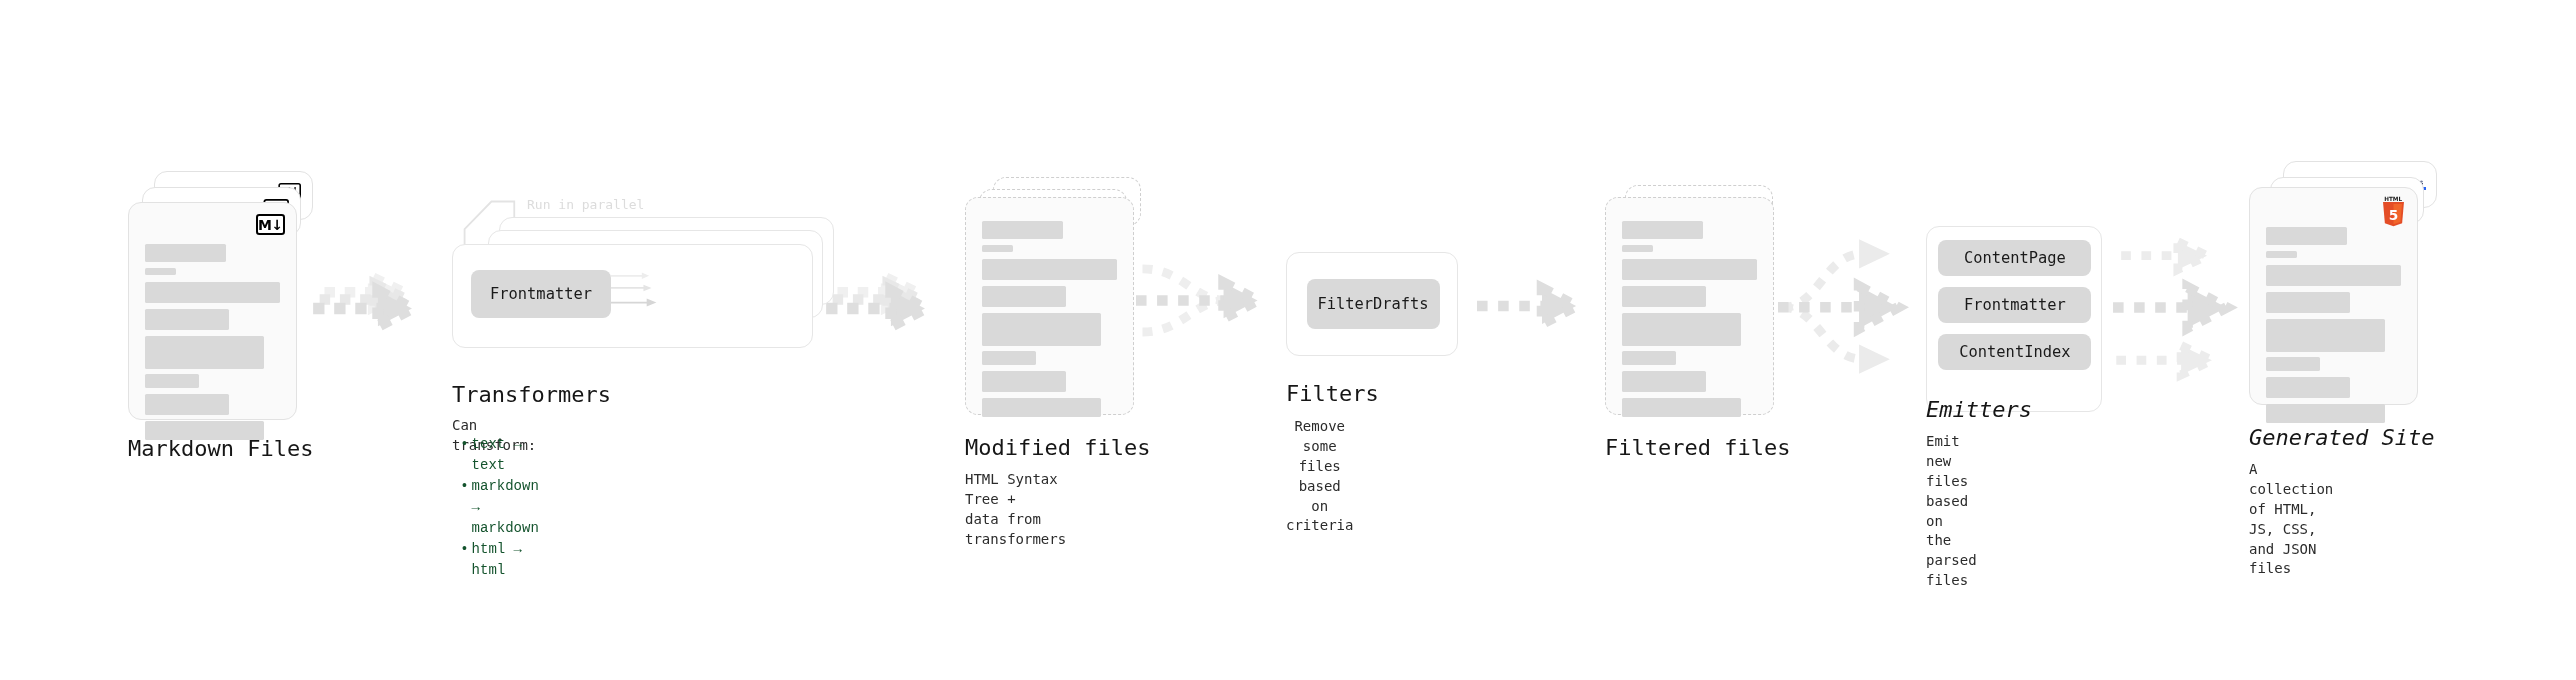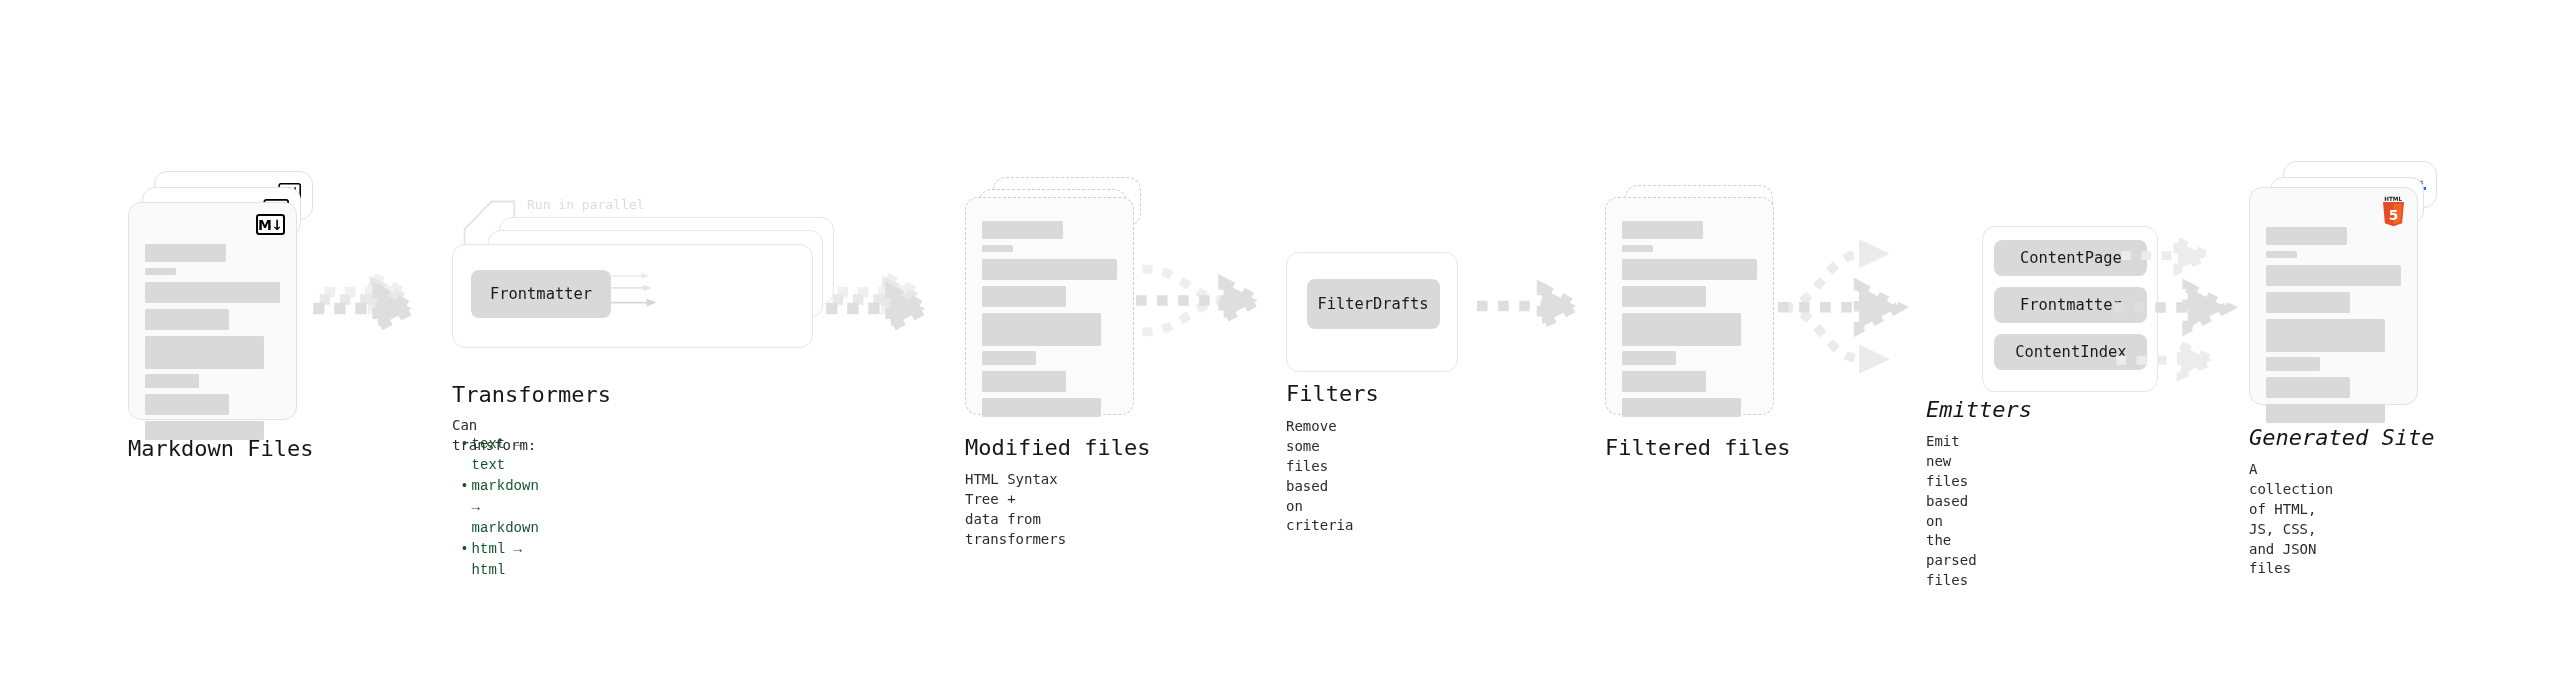--- a/index.html
+++ b/index.html
@@ -266,25 +266,25 @@
         <path d="M8 91 C 58 91, 70 52, 112 52"></path>
       </g>
       <g stroke="#dedede" stroke-width="13" stroke-dasharray="13 13" fill="#dedede">
         <line x1="0" y1="52" x2="112" y2="52"></line>
         <polygon points="108,30 150,52 108,74"></polygon>
       </g>
     </svg>
   </div>
 
   <div class="node">
-    <div class="procbox" style="left:1286px; top:252px; width:172px; height:120px;text-decoration:underline;">
+    <div class="procbox" style="left:1286px; top:252px; width:172px; height:104px;text-decoration:underline;">
       <div class="pill" style="position:absolute; left:19.5px; top:26px; width:133px; height:50px;">FilterDrafts</div>
     </div>
     <div class="caption-title" style="left:1286px; top:381px;">Filters</div>
-    <div class="caption-sub" style="left:1286px; top:417px;">Remove some files based
+    <div class="caption-sub" style="left:1286px; top:417px;text-align:center;">Remove some files based
 on criteria</div>
   </div>
 
   <div class="node" style="left:1477px; top:288px;">
     <svg width="130" height="49" viewBox="0 0 160 60">
       <g stroke="#dedede" stroke-width="13" stroke-dasharray="13 13" fill="#dedede">
         <line x1="0" y1="22" x2="84" y2="22"></line>
         <polygon points="80,0 122,22 80,44"></polygon>
       </g>
     </svg>
@@ -318,21 +318,21 @@
       </g>
       <polygon points="100,134 138,152 100,170" fill="#ebebeb"></polygon>
       <g stroke="#dedede" stroke-width="13" stroke-dasharray="13 13" fill="#dedede">
         <line x1="0" y1="88" x2="104" y2="88"></line>
         <polygon points="100,62 148,88 100,114"></polygon>
       </g>
     </svg>
   </div>
 
   <div class="node">
-    <div class="procbox" style="left:1982px; top:226px; width:176px; height:166px;">
+    <div class="procbox" style="left:1926px; top:226px; width:176px; height:186px;">
       <div class="pill" style="position:absolute; left:11.4px; top:13px; width:153px; height:36px;">ContentPage</div>
       <div class="pill" style="position:absolute; left:11.4px; top:60px; width:153px; height:36px;">Frontmatter</div>
       <div class="pill" style="position:absolute; left:11.4px; top:107px; width:153px; height:36px;">ContentIndex</div>
     </div>
     <div class="caption-title" style="left:1926px; top:397px;font-style:italic;">Emitters</div>
     <div class="caption-sub" style="left:1926px; top:432px;">Emit new files based on
 the parsed files</div>
   </div>
 
   <div class="node" style="left:2113px; top:237px;">

